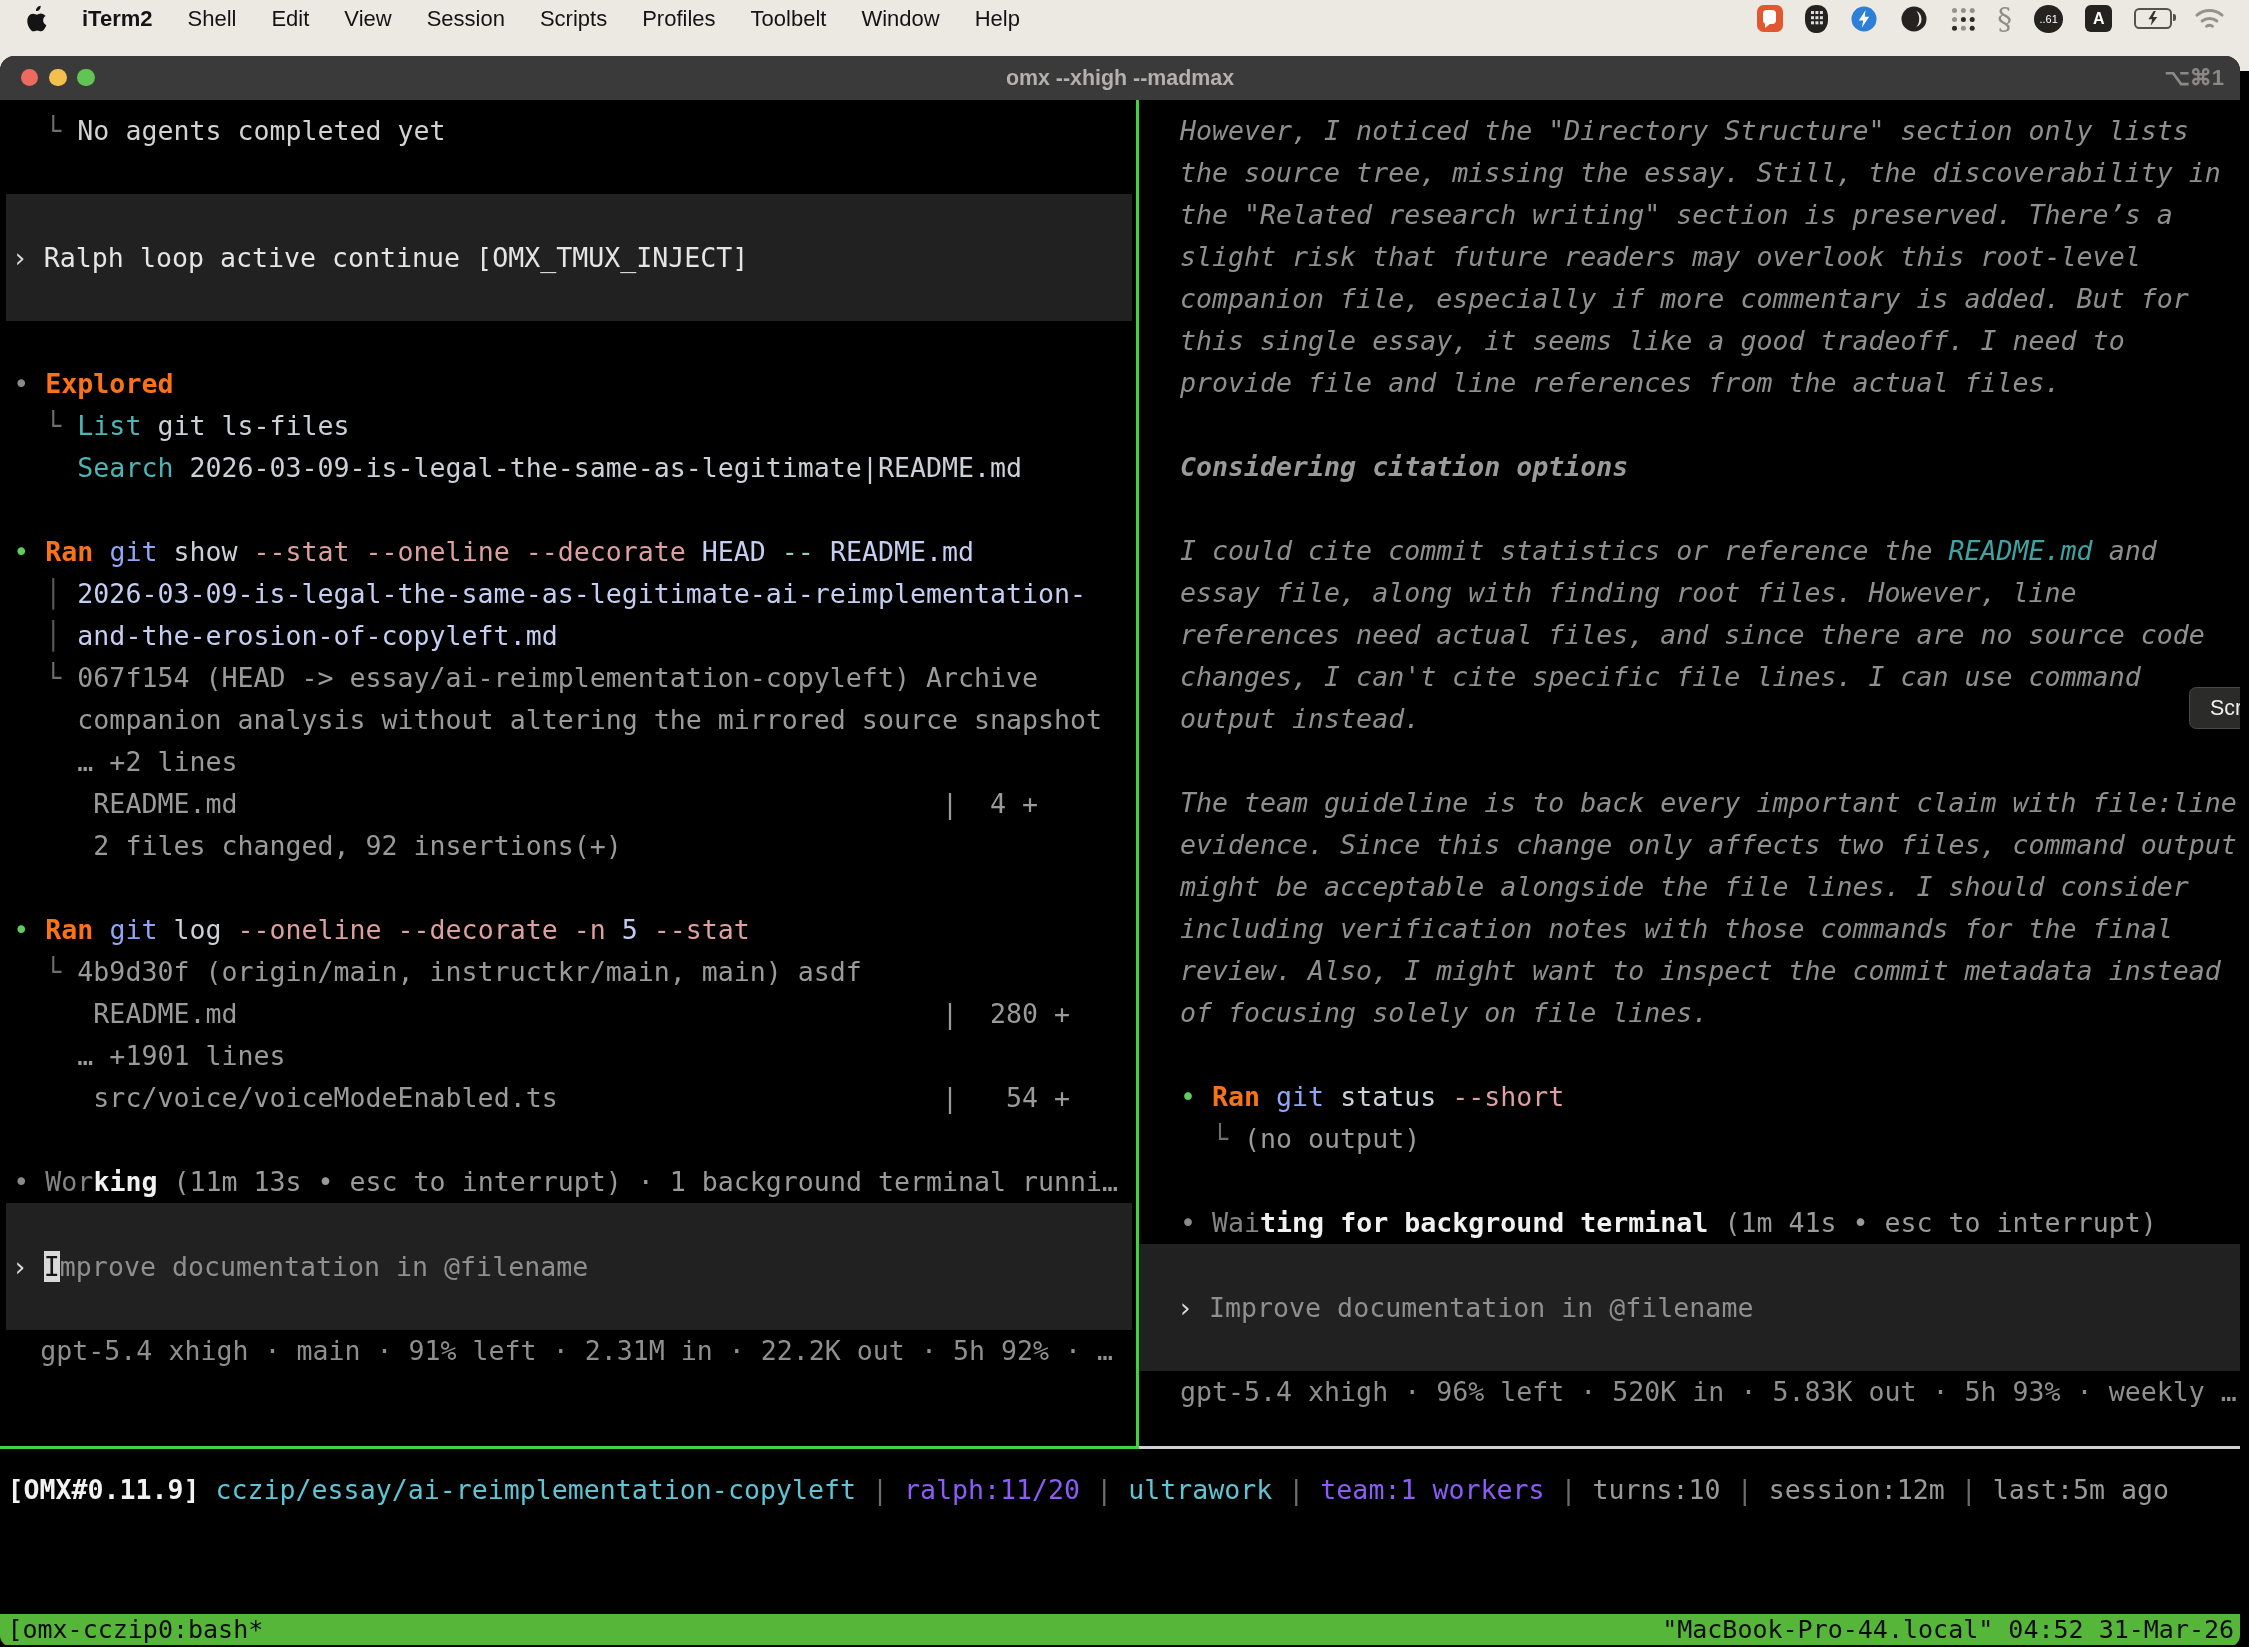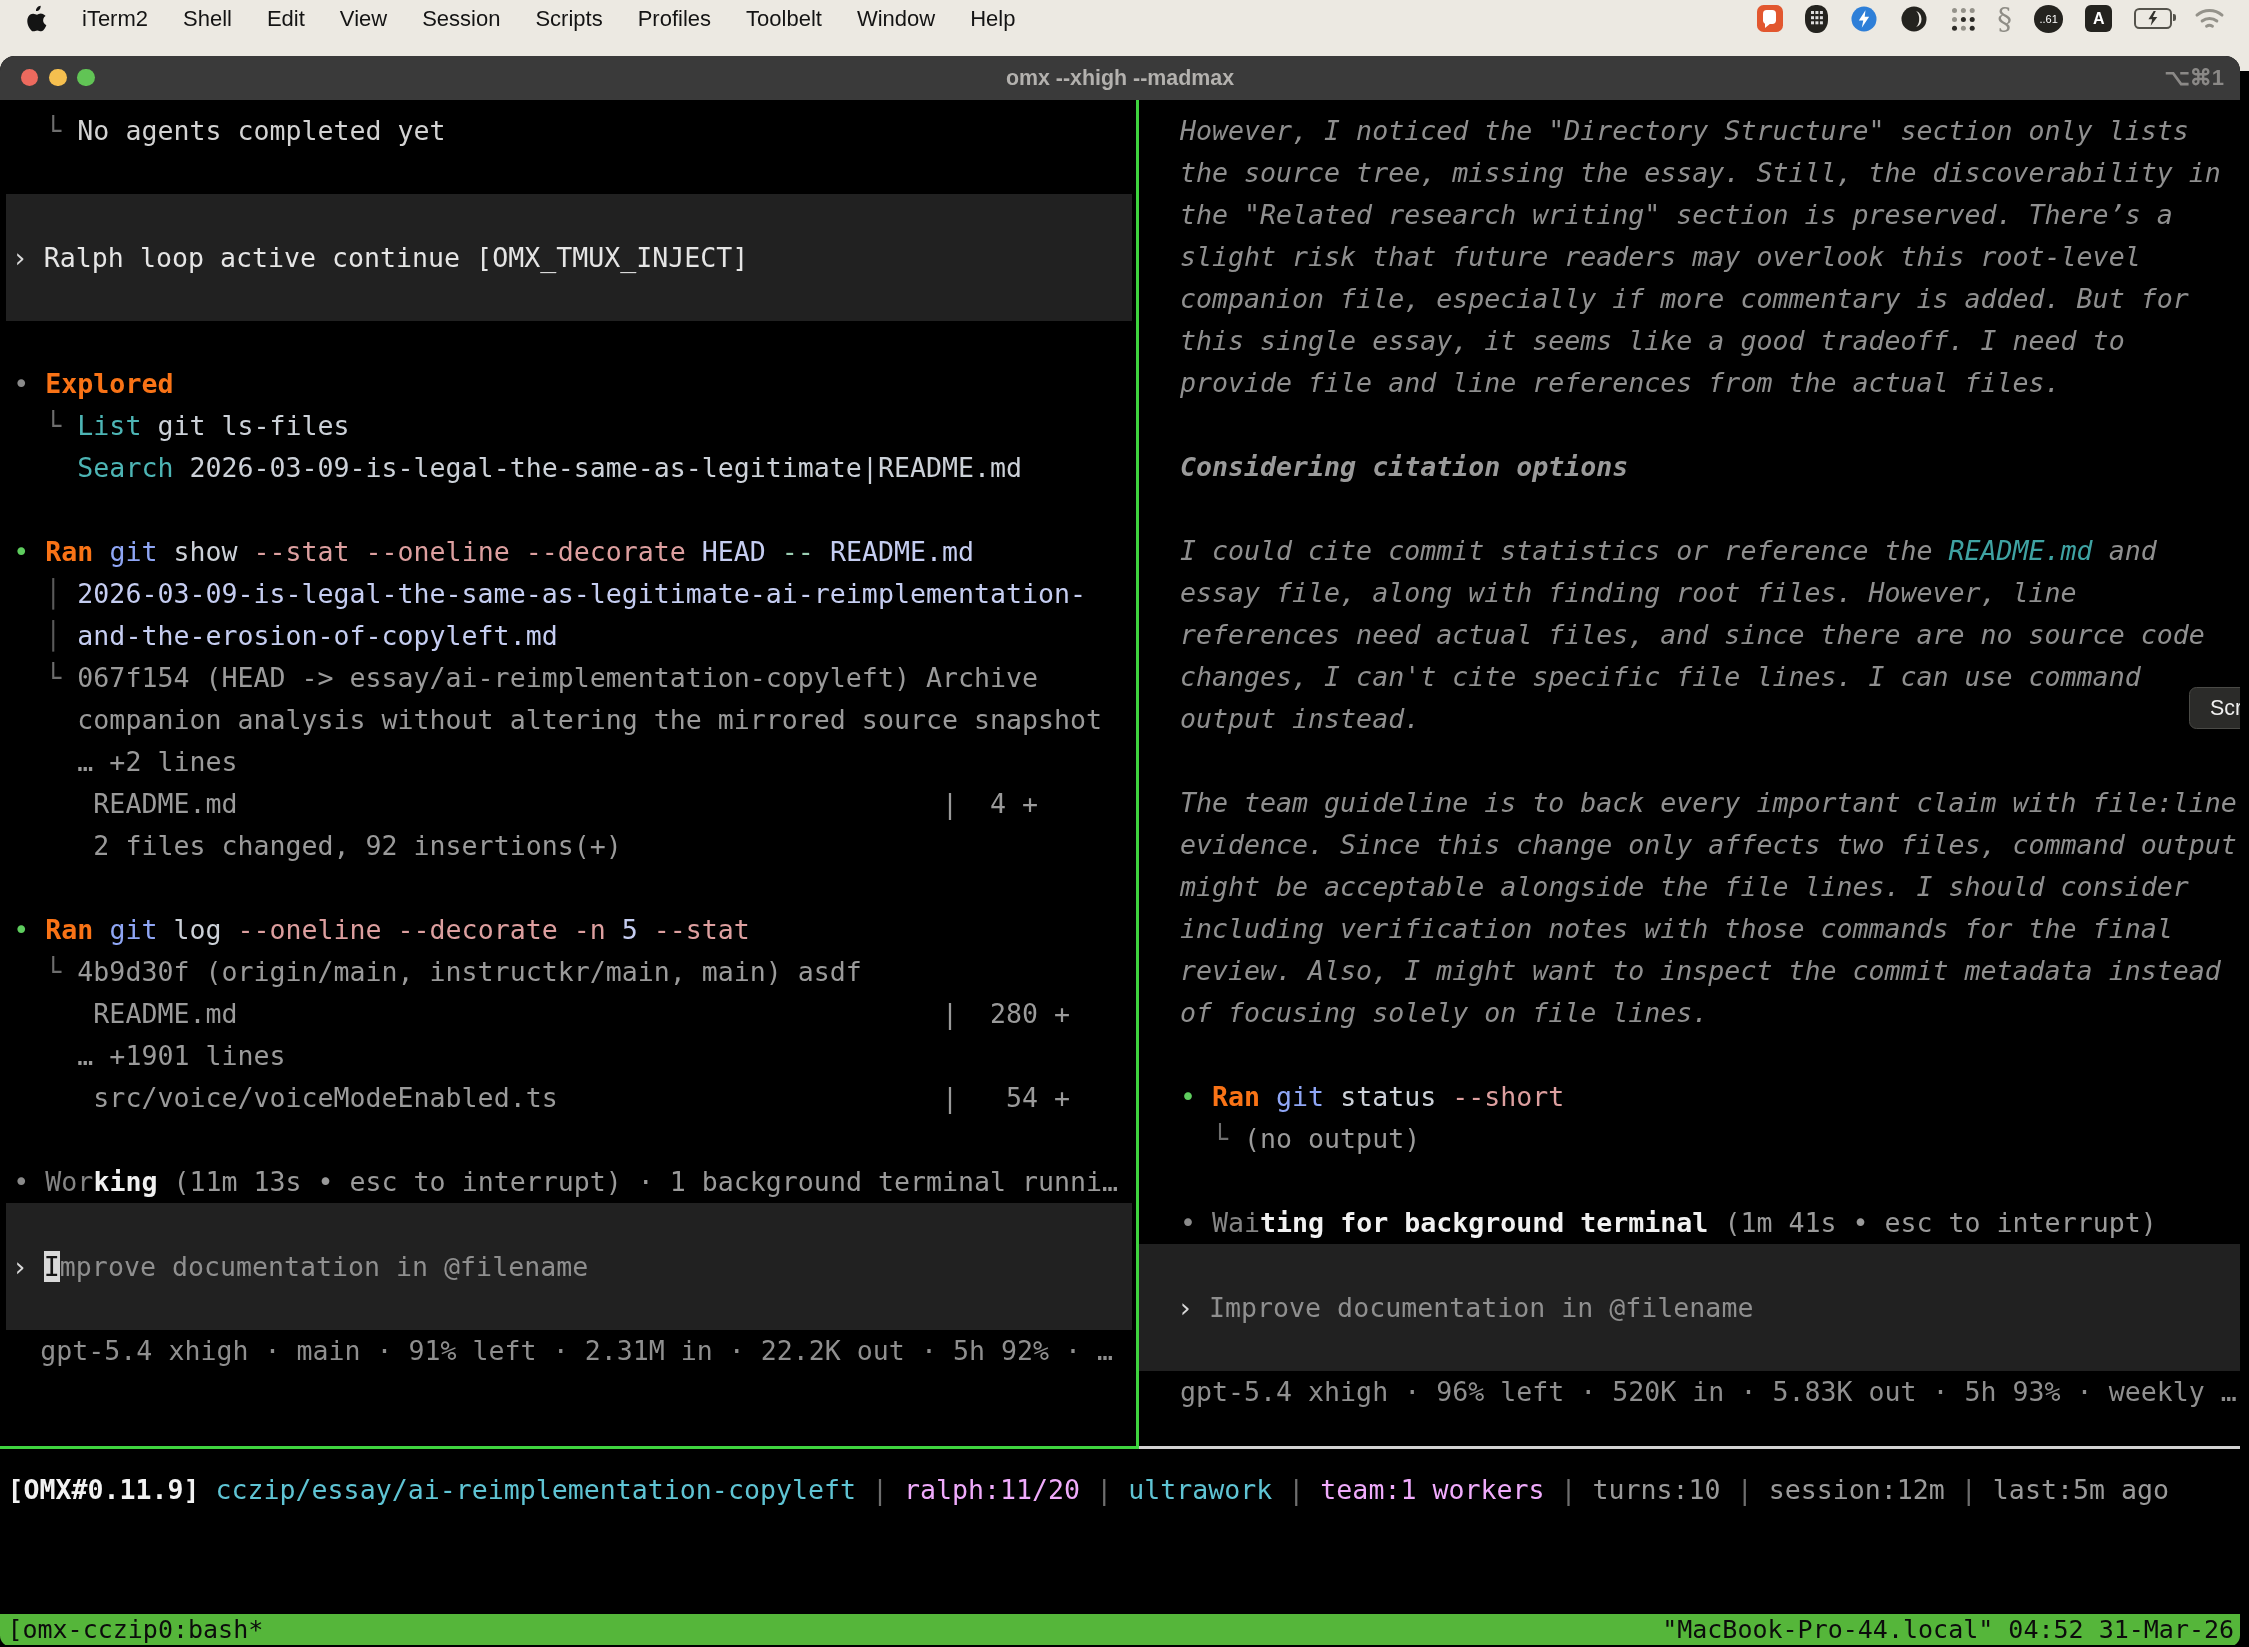--- a/index.html
+++ b/index.html
@@ -5,21 +5,21 @@
   html,body{margin:0;padding:0;background:#000;width:2250px;height:1648px;overflow:hidden;}
   body{font-family:"DejaVu Sans Mono",monospace;}
 
   
   .desktop-top{position:absolute;left:0;top:0;width:2250px;height:71px;background:#ece9e2;}
   .menubar{height:37px;display:flex;align-items:center;padding:0 25px;
            font-family:"Liberation Sans",sans-serif;font-size:22px;color:#141414;}
   .apple{width:25px;height:29.5px;margin-right:32px;display:flex;align-items:center;}
   .menu-items{display:flex;align-items:center;}
   .menu-items span{margin-right:35px;white-space:nowrap;}
-  .menu-items span:first-child{font-weight:normal;}
+  .menu-items span:first-child{font-weight:bold;}
   .mb-right{margin-left:auto;display:flex;align-items:center;gap:22px;}
   .mi{display:flex;align-items:center;justify-content:center;}
   .icon-chat{width:26.6px;height:26.6px;border-radius:6.6px;background:#e2572f;position:relative;}
   .icon-chat i{position:absolute;left:6.6px;top:5.2px;width:13.3px;height:14px;background:#fff;border-radius:3.7px;}
   .icon-chat b{position:absolute;left:8px;top:17.7px;width:0;height:0;border-left:6.6px solid #fff;border-bottom:5.9px solid transparent;}
   .icon-shield{width:23px;height:28px;background:#24231f;border-radius:10.3px 10.3px 46% 46%;position:relative;}
   .icon-shield i{position:absolute;left:5.9px;top:6.6px;width:3px;height:3px;background:#ddd;
      box-shadow:4.4px 0 #ddd,8.9px 0 #ddd,0 5.2px #ddd,4.4px 5.2px #ddd,8.9px 5.2px #ddd,0 10.3px #ddd,4.4px 10.3px #ddd,8.9px 10.3px #ddd;}
   .icon-dots{width:25px;height:25px;position:relative;}
   .icon-dots i{position:absolute;left:1.5px;top:1.5px;width:5.2px;height:5.2px;border-radius:50%;background:#94928a;
@@ -69,21 +69,21 @@
   .think-link{color:#3fa3a3;font-style:italic}
   .shimd{color:#848484}.shimb{color:#f1f1f1;font-weight:bold}
   .dim{color:#8f8f8f}.arrow{color:#d8d8d8}.boxtext{color:#e5e5e5}
   .cursor{background:#d9d9d9;color:#141414}
 
   
   .hborder{height:3px;display:flex;}
   .hb-left{width:1139px;background:#3fd43f;}
   .hb-right{flex:1;background:#d2d2d2;}
   .omx-zone{height:140px;padding:25px 0 0 7.4px;font-size:26.6px;white-space:pre;}
-  .omx-ver{color:#f2f2f2;font-weight:bold}.omx-cyan{color:#5fc4d4}.omx-green{color:#f0abfc}
+  .omx-ver{color:#f2f2f2;font-weight:bold}.omx-cyan{color:#5fc4d4}.omx-green{color:#8b5cf6}
   .omx-dim{color:#9a9a9a}.omx-sep{color:#6e6e6e}
   .tmuxbar{height:31px;background:#55b63a;color:#0c0c0c;font-size:25px;line-height:31px;
            display:flex;justify-content:space-between;padding:0 5.9px 0 7.4px;white-space:pre;}
 
   
   .tooltip{position:absolute;left:2189px;top:587px;width:96px;height:40px;background:#2b2b29;
            border:1.5px solid #4a4a46;border-radius:7.4px;color:#f0f0f0;
            font-family:"Liberation Sans",sans-serif;font-size:21.4px;display:flex;align-items:center;
            padding-left:20px;box-sizing:content-box;}
 </style>

